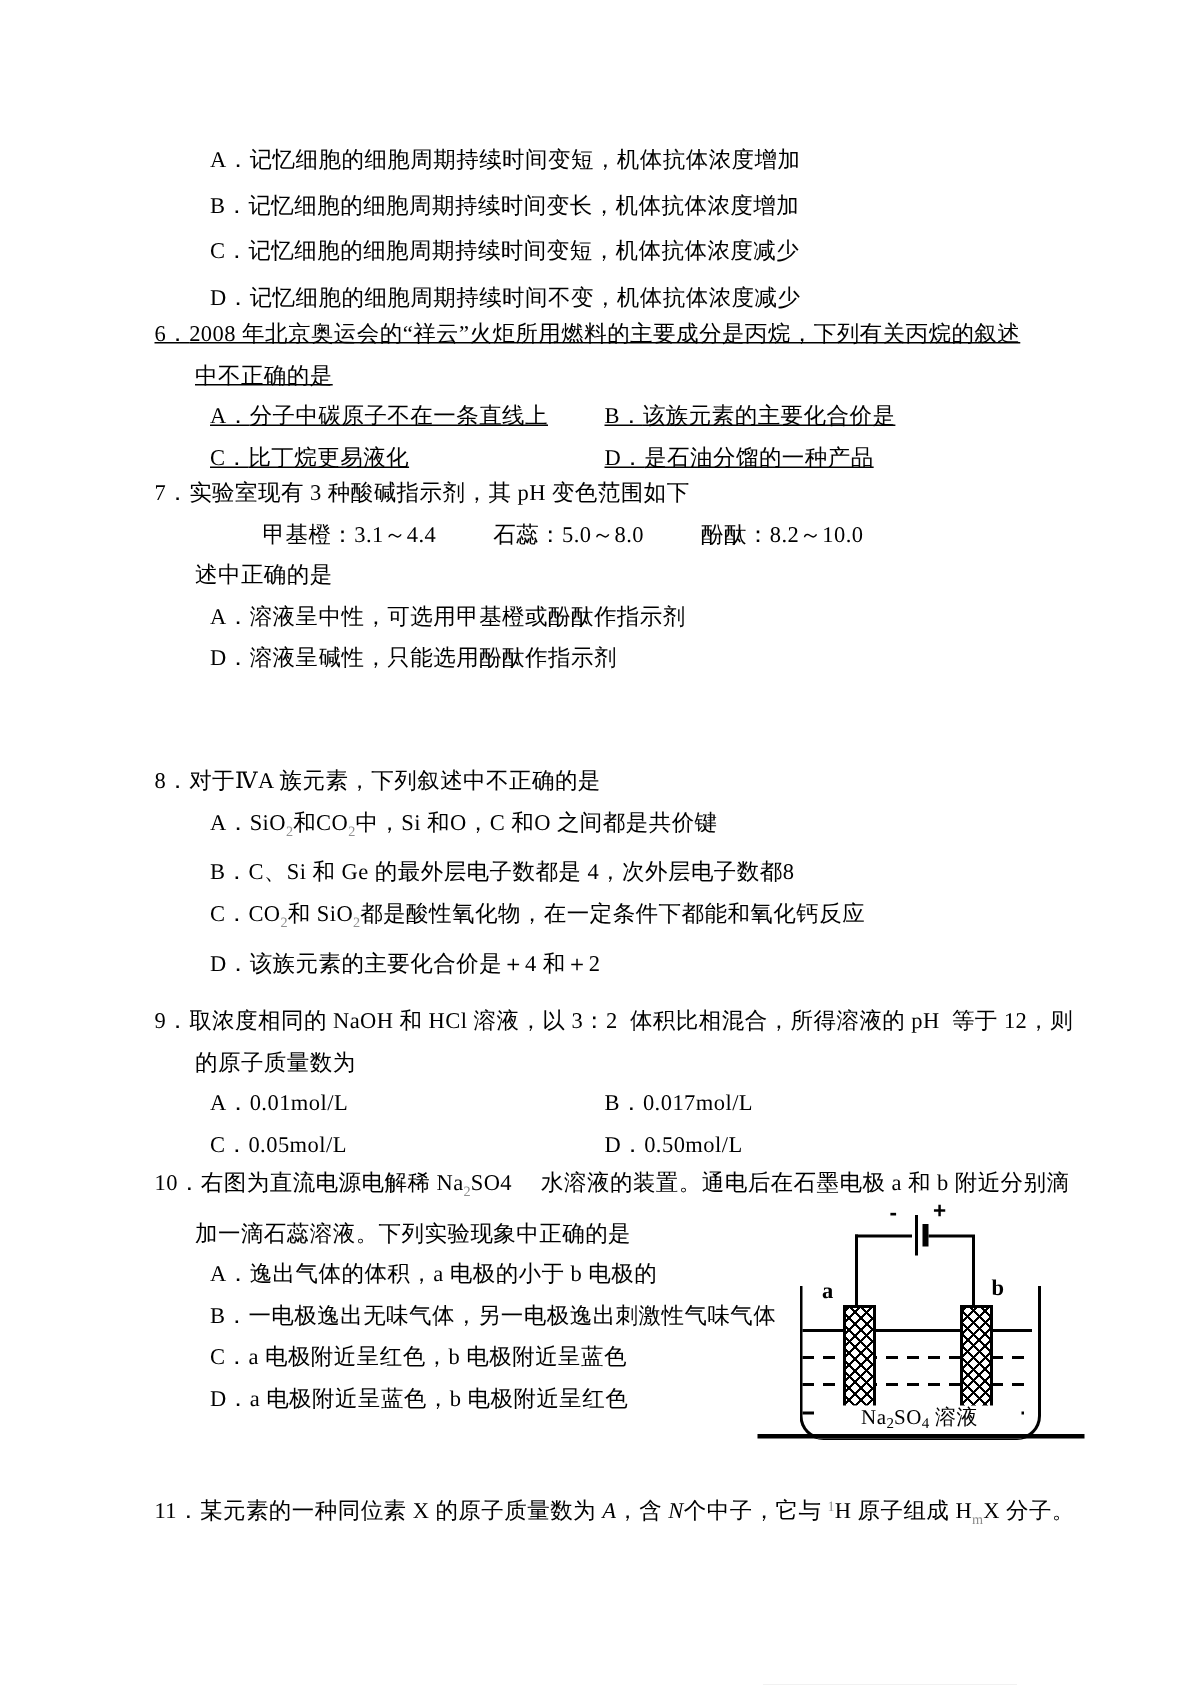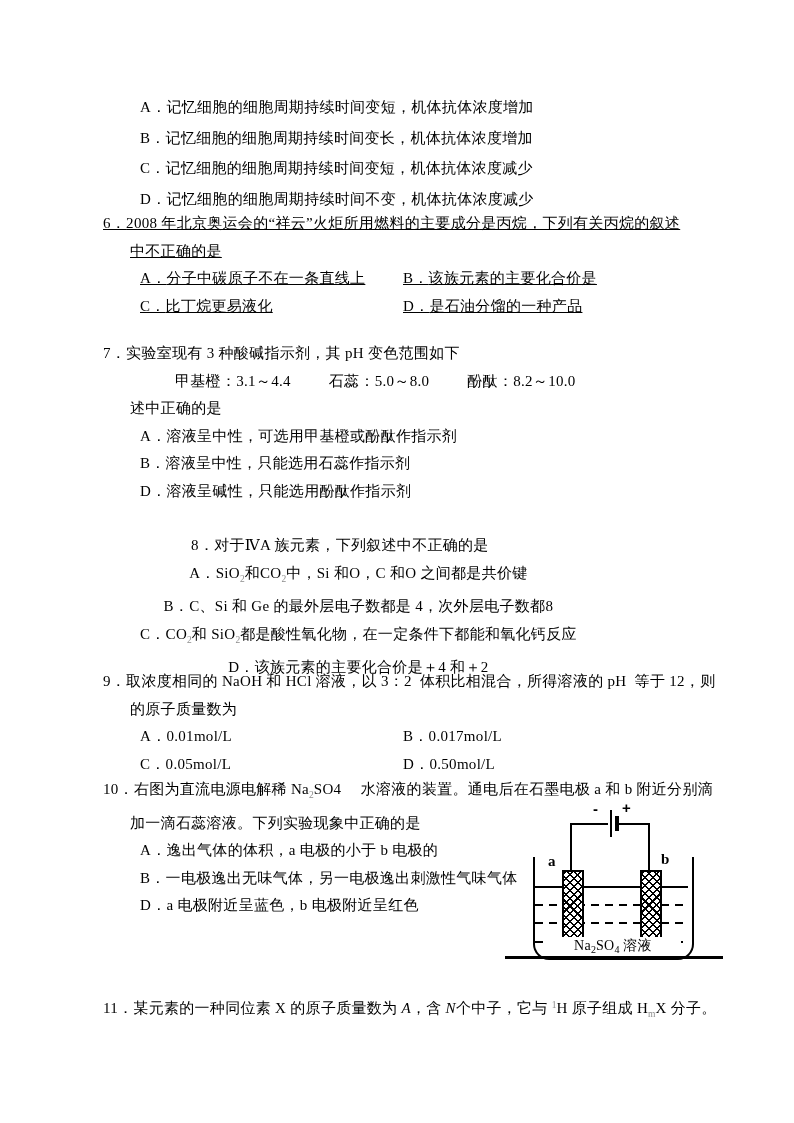--- a/index.html
+++ b/index.html
@@ -58,30 +58,29 @@
     <div class="line"><span>6．</span><span>2008 年北京奥运会的“祥云”火炬所用燃料的主要成分是丙烷，下列有关丙烷的叙述</span></div>
     <div class="line ind"><span>中不正确的是</span></div>
     <div class="grid2">
       <div class="cell"><span>A．</span><span>分子中碳原子不在一条直线上</span></div>
       <div class="cell"><span>B．</span><span>该族元素的主要化合价是</span></div>
       <div class="cell"><span>C．</span><span>比丁烷更易液化</span></div>
       <div class="cell"><span>D．</span><span>是石油分馏的一种产品</span></div>
     </div>
   </div>
 
-  <div class="blk" style="top:316px;margin-top:24px;">
+  <div class="blk" style="top:316px;">
     <div class="line"><span>7．</span><span>实验室现有 3 种酸碱指示剂，其 pH 变色范围如下</span></div>
     <div class="line indics"><span>甲基橙：3.1～4.4</span><span>石蕊：5.0～8.0</span><span>酚酞：8.2～10.0</span></div>
     <div class="line ind"><span>述中正确的是</span></div>
     <div class="line opt"><span>A．</span><span>溶液呈中性，可选用甲基橙或酚酞作指示剂</span></div>
-    <div class="line opt"><span>B．</span><span>溶液呈中性，只能选用石蕊作指示剂</span></div>
     <div class="line opt"><span>D．</span><span>溶液呈碱性，只能选用酚酞作指示剂</span></div>
   </div>
 
-  <div class="blk" style="top:532px;text-align:center;">
+  <div class="blk" style="top:508px;">
     <div class="line"><span>8．</span><span>对于ⅣA 族元素，下列叙述中不正确的是</span></div>
     <div class="line opt"><span>A．</span><span>SiO</span><span class="sb">2</span><span>和CO</span><span class="sb">2</span><span>中，Si 和O，C 和O 之间都是共价键</span></div>
     <div class="line opt"><span>B．</span><span>C、Si 和 Ge 的最外层电子数都是 4，次外层电子数都8</span></div>
     <div class="line opt"><span>C．</span><span>CO</span><span class="sb">2</span><span>和 SiO</span><span class="sb">2</span><span>都是酸性氧化物，在一定条件下都能和氧化钙反应</span></div>
     <div class="line opt"><span>D．</span><span>该族元素的主要化合价是＋4 和＋2</span></div>
   </div>
 
   <div class="blk" style="top:668px;">
     <div class="line"><span>9．</span><span>取浓度相同的 NaOH 和 HCl 溶液，以 3：2  体积比相混合，所得溶液的 pH  等于 12，则</span></div>
     <div class="line ind"><span>的原子质量数为</span></div>
@@ -91,20 +90,21 @@
       <div class="cell"><span>C．</span><span>0.05mol/L</span></div>
       <div class="cell"><span>D．</span><span>0.50mol/L</span></div>
     </div>
   </div>
 
   <div class="blk" style="top:776px;">
     <div class="line"><span>10．</span><span>右图为直流电源电解稀 Na</span><span class="sb">2</span><span>SO4　 水溶液的装置。通电后在石墨电极 a 和 b 附近分别滴</span></div>
     <div class="line ind"><span>加一滴石蕊溶液。下列实验现象中正确的是</span></div>
     <div class="line opt"><span>A．</span><span>逸出气体的体积，a 电极的小于 b 电极的</span></div>
     <div class="line opt"><span>B．</span><span>一电极逸出无味气体，另一电极逸出刺激性气味气体</span></div>
+    <div class="line opt"><span>C．</span><span>a 电极附近呈红色，b 电极附近呈蓝色</span></div>
     <div class="line opt"><span>D．</span><span>a 电极附近呈蓝色，b 电极附近呈红色</span></div>
   </div>
 
   <div class="diagram">
     <div class="abs pole" style="left:88px;top:1px;">-</div>
     <div class="abs pole" style="left:117px;top:0px;">+</div>
     <div class="abs hwire" style="left:65px;top:23px;width:38px;"></div>
     <div class="abs plate-tall" style="left:105px;top:10px;"></div>
     <div class="abs plate-thick" style="left:110px;top:16px;"></div>
     <div class="abs hwire" style="left:114px;top:23px;width:29px;"></div>

